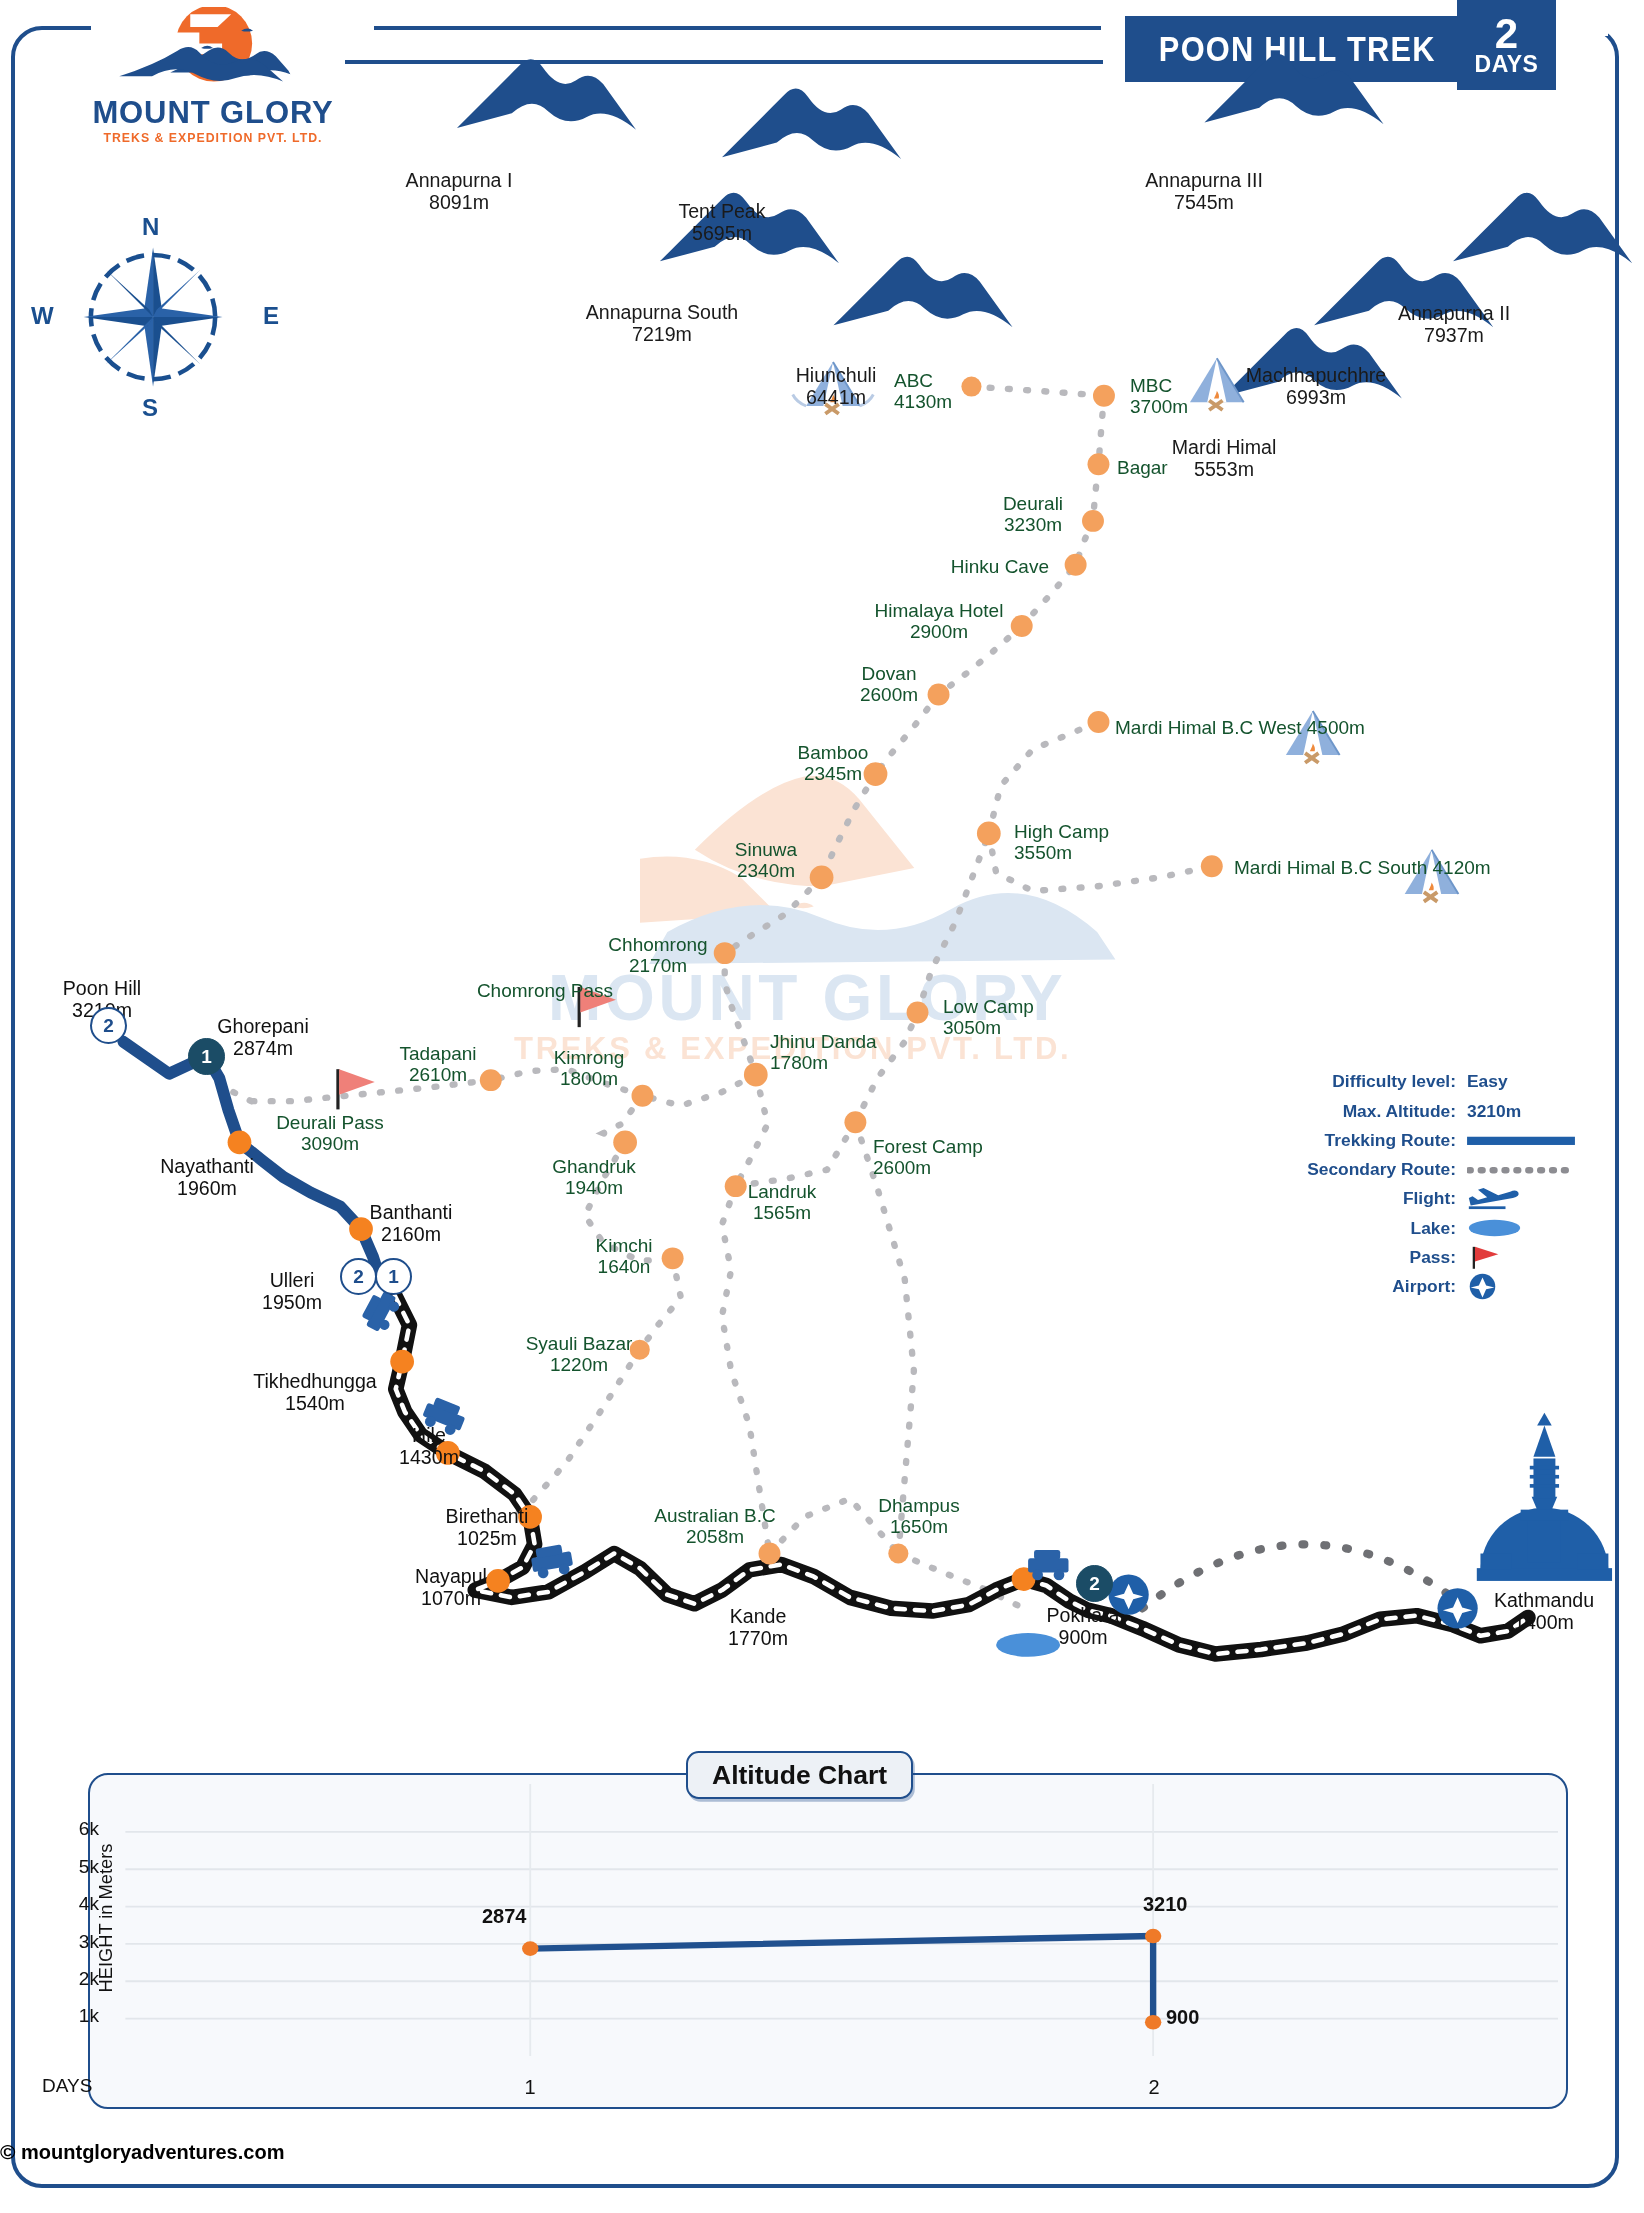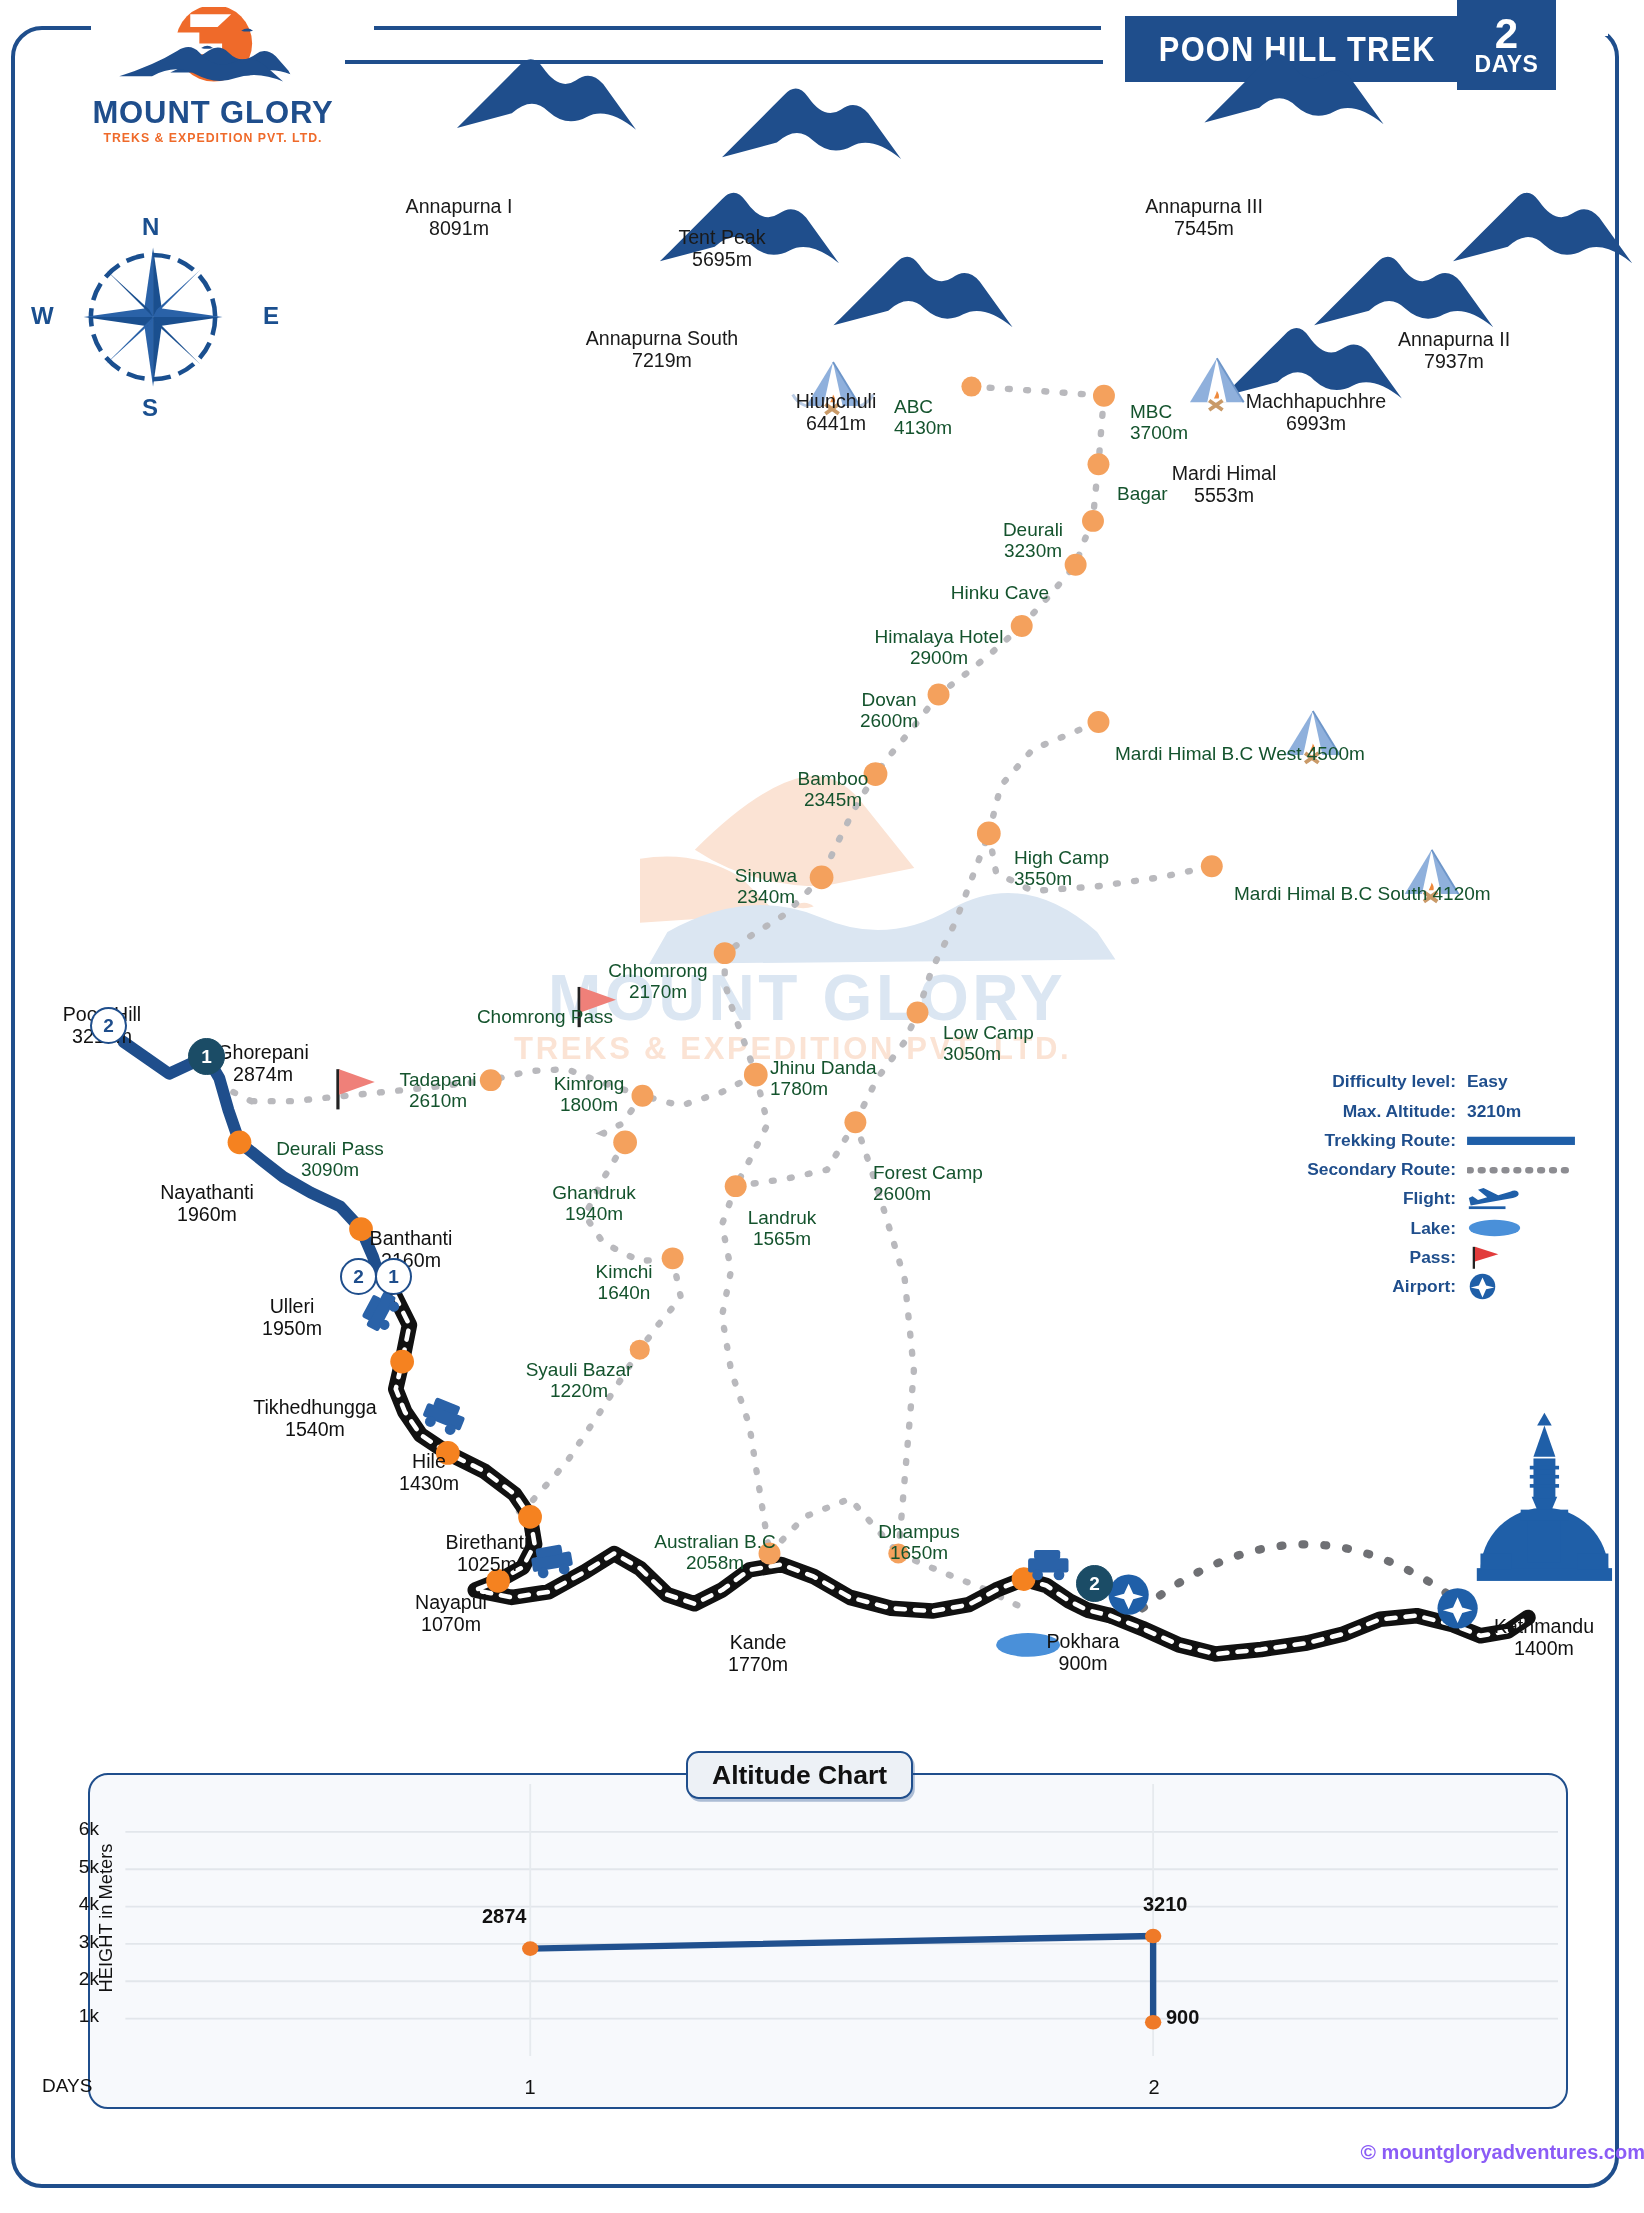--- a/index.html
+++ b/index.html
@@ -30,21 +30,21 @@
   .days-lbl{color:#fff;font-size:23px;font-weight:bold;letter-spacing:0.5px;line-height:1;}
 
   
   .compass{position:absolute;left:69px;top:233px;width:169px;height:169px;}
   .cdir{position:absolute;color:#1a4f8f;font-size:24px;font-weight:bold;}
 
   
   #map{position:absolute;left:0;top:0;width:1645px;height:1718px;}
 
   
-  .lbl{position:absolute;line-height:1.12;white-space:nowrap;margin-top:26px;}
+  .lbl{position:absolute;line-height:1.12;white-space:nowrap;}
   .lbl.c{transform:translateX(-50%);text-align:center;}
   .lbl.r{transform:translateX(-100%);text-align:right;}
   .peak{color:#1a1a1a;font-size:19.6px;text-align:center;}
   .place-dark{color:#111;font-size:19.6px;}
   .place-gray{color:#14532d;font-size:19px;}
 
   
   .daymark{position:absolute;width:37px;height:37px;border-radius:50%;
       display:flex;align-items:center;justify-content:center;
       font-size:19px;font-weight:bold;box-sizing:border-box;}
@@ -64,22 +64,22 @@
   .chart-title{position:absolute;left:598px;top:-1.8px;padding:6.4px 24px;background:#edf1f6;
       border:2.7px solid #1f4e8c;border-radius:12.8px;font-size:26.5px;font-weight:bold;color:#111;
       box-shadow:1.8px 2.7px 0 rgba(31,78,140,.35);z-index:5;}
   .y-axis-title{position:absolute;left:-57px;top:154px;transform:rotate(-90deg);
       transform-origin:center;font-size:18.3px;color:#111;white-space:nowrap;}
   .ytick{position:absolute;right:1489px;font-size:19px;color:#111;white-space:nowrap;}
   .xtick{position:absolute;font-size:20px;color:#111;transform:translateX(-50%);}
   .days-axis-lbl{position:absolute;left:-46px;font-size:19px;color:#111;}
   .pt-lbl{position:absolute;font-size:20px;font-weight:bold;color:#111;white-space:nowrap;}
 
-  .footer{position:absolute;left:0;top:2140px;width:1645px;text-align:right;
-      font-size:20px;font-weight:bold;color:#8b5cf6;}
+  .footer{position:absolute;left:0;top:2140px;width:1645px;text-align:left;
+      font-size:20px;font-weight:bold;color:#000000;}
   .footer .cmark{font-size:21px;}
 
   
   .wm{position:absolute;pointer-events:none;}
 </style>
 </head>
 <body>
 
 <div id="page">
 

